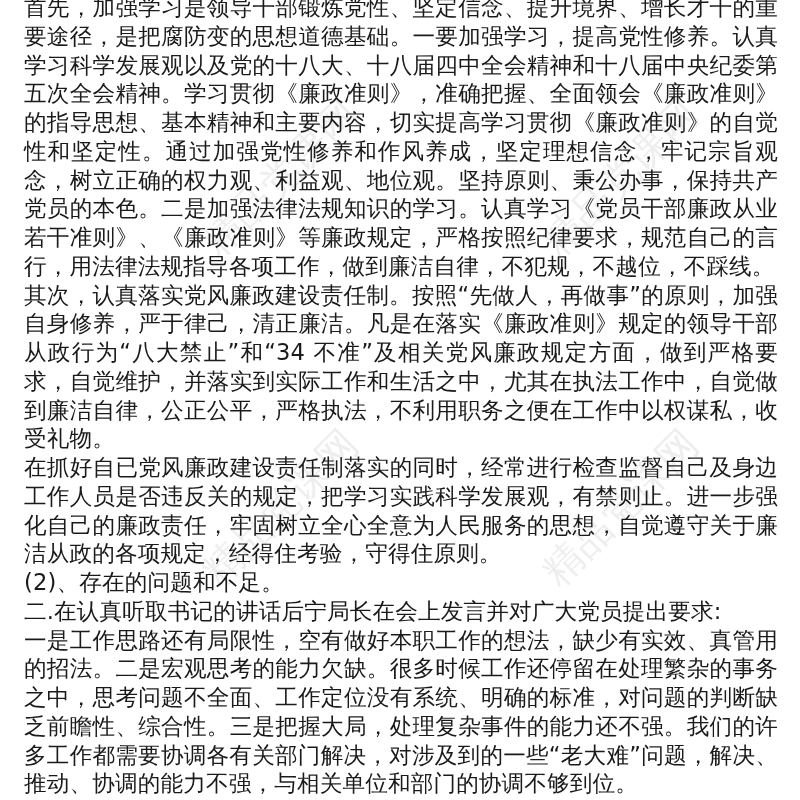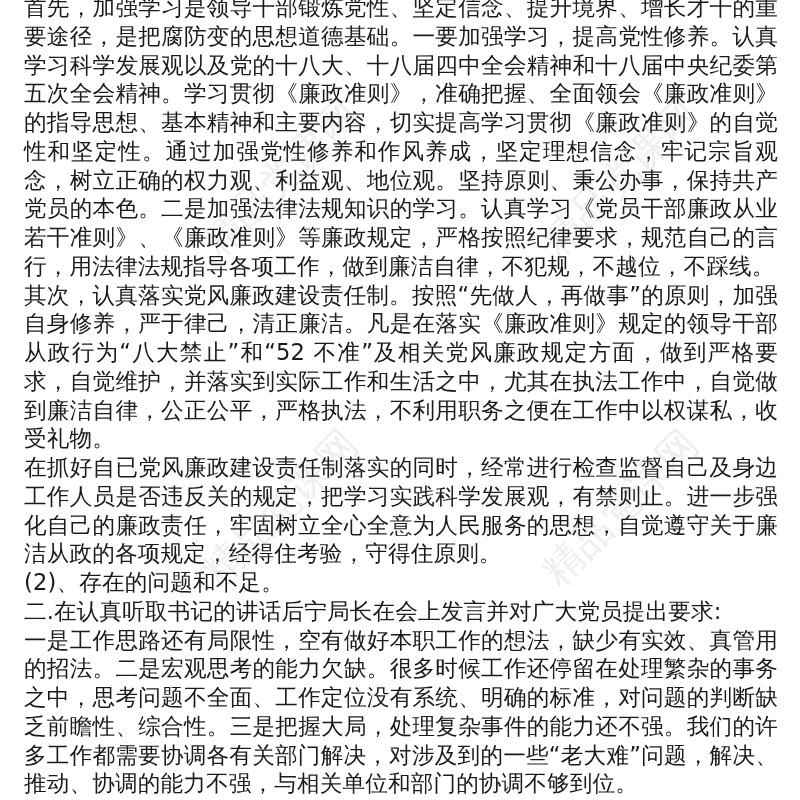--- a/index.html
+++ b/index.html
@@ -23,20 +23,20 @@
 </head>
 <body>
 
 <div class="watermark" style="left:180px; top:150px;">精品党课网</div>
 <div class="watermark" style="left:520px; top:150px;">精品党课网</div>
 <div class="watermark" style="left:180px; top:480px;">精品党课网</div>
 <div class="watermark" style="left:520px; top:480px;">精品党课网</div>
 
 <div class="page">
   <p class="para">首先，加强学习是领导干部锻炼党性、坚定信念、提升境界、增长才干的重要途径，是把腐防变的思想道德基础。一要加强学习，提高党性修养。认真学习科学发展观以及党的十八大、十八届四中全会精神和十八届中央纪委第五次全会精神。学习贯彻《廉政准则》，准确把握、全面领会《廉政准则》的指导思想、基本精神和主要内容，切实提高学习贯彻《廉政准则》的自觉性和坚定性。通过加强党性修养和作风养成，坚定理想信念，牢记宗旨观念，树立正确的权力观、利益观、地位观。坚持原则、秉公办事，保持共产党员的本色。二是加强法律法规知识的学习。认真学习《党员干部廉政从业若干准则》、《廉政准则》等廉政规定，严格按照纪律要求，规范自己的言行，用法律法规指导各项工作，做到廉洁自律，不犯规，不越位，不踩线。</p>
-  <p class="para">其次，认真落实党风廉政建设责任制。按照“先做人，再做事”的原则，加强自身修养，严于律己，清正廉洁。凡是在落实《廉政准则》规定的领导干部从政行为“八大禁止”和“52 不准”及相关党风廉政规定方面，做到严格要求，自觉维护，并落实到实际工作和生活之中，尤其在执法工作中，自觉做到廉洁自律，公正公平，严格执法，不利用职务之便在工作中以权谋私，收受礼物。</p>
+  <p class="para">其次，认真落实党风廉政建设责任制。按照“先做人，再做事”的原则，加强自身修养，严于律己，清正廉洁。凡是在落实《廉政准则》规定的领导干部从政行为“八大禁止”和“34 不准”及相关党风廉政规定方面，做到严格要求，自觉维护，并落实到实际工作和生活之中，尤其在执法工作中，自觉做到廉洁自律，公正公平，严格执法，不利用职务之便在工作中以权谋私，收受礼物。</p>
   <p class="para">在抓好自已党风廉政建设责任制落实的同时，经常进行检查监督自己及身边工作人员是否违反关的规定，把学习实践科学发展观，有禁则止。进一步强化自己的廉政责任，牢固树立全心全意为人民服务的思想，自觉遵守关于廉洁从政的各项规定，经得住考验，守得住原则。</p>
   <p class="para">(2)、存在的问题和不足。</p>
   <p class="para">二.在认真听取书记的讲话后宁局长在会上发言并对广大党员提出要求:</p>
   <p class="para">一是工作思路还有局限性，空有做好本职工作的想法，缺少有实效、真管用的招法。二是宏观思考的能力欠缺。很多时候工作还停留在处理繁杂的事务之中，思考问题不全面、工作定位没有系统、明确的标准，对问题的判断缺乏前瞻性、综合性。三是把握大局，处理复杂事件的能力还不强。我们的许多工作都需要协调各有关部门解决，对涉及到的一些“老大难”问题，解决、推动、协调的能力不强，与相关单位和部门的协调不够到位。</p>
   <p class="para">1、坚持勤奋学习，强化学习意识。加强政治理论学习，提高理论素养，增强理性思维。把学习实践科学发展观，作为一种神圣职责、一种精神境界、一种终身追求。学会思考勤于总结，边学习边思考，深化学习效果，经常对自己做过工作进行反思总结、汲取经验教训，提高素质能力。</p>
 
 </div>
 
 </body></html>

